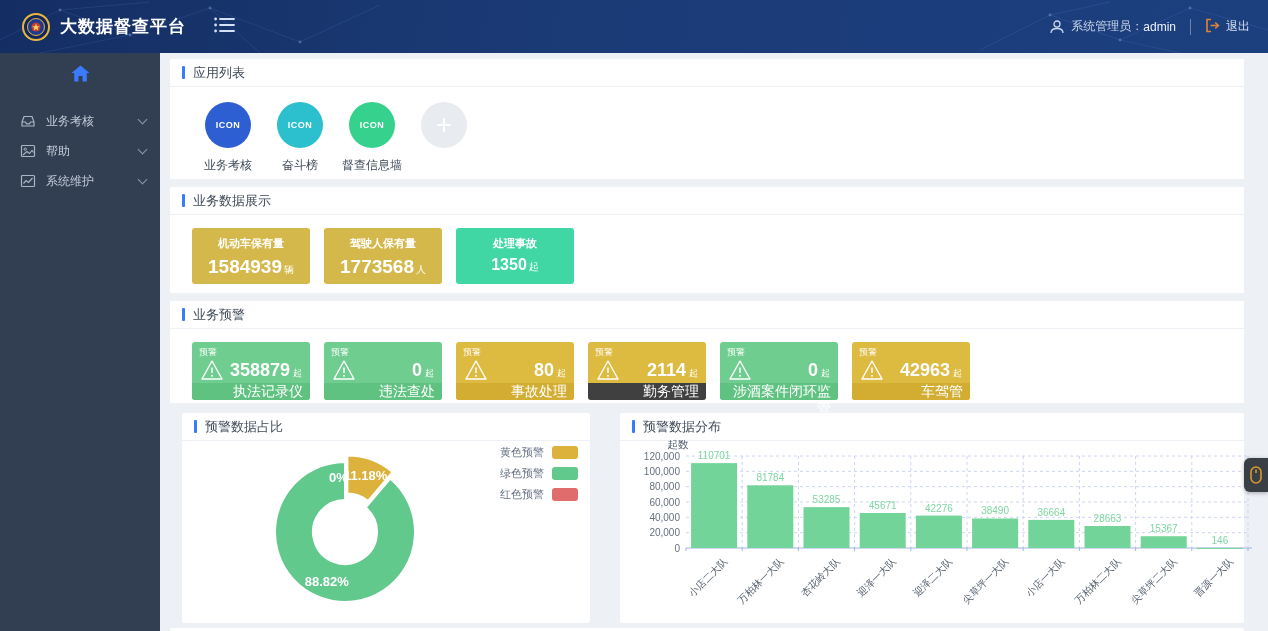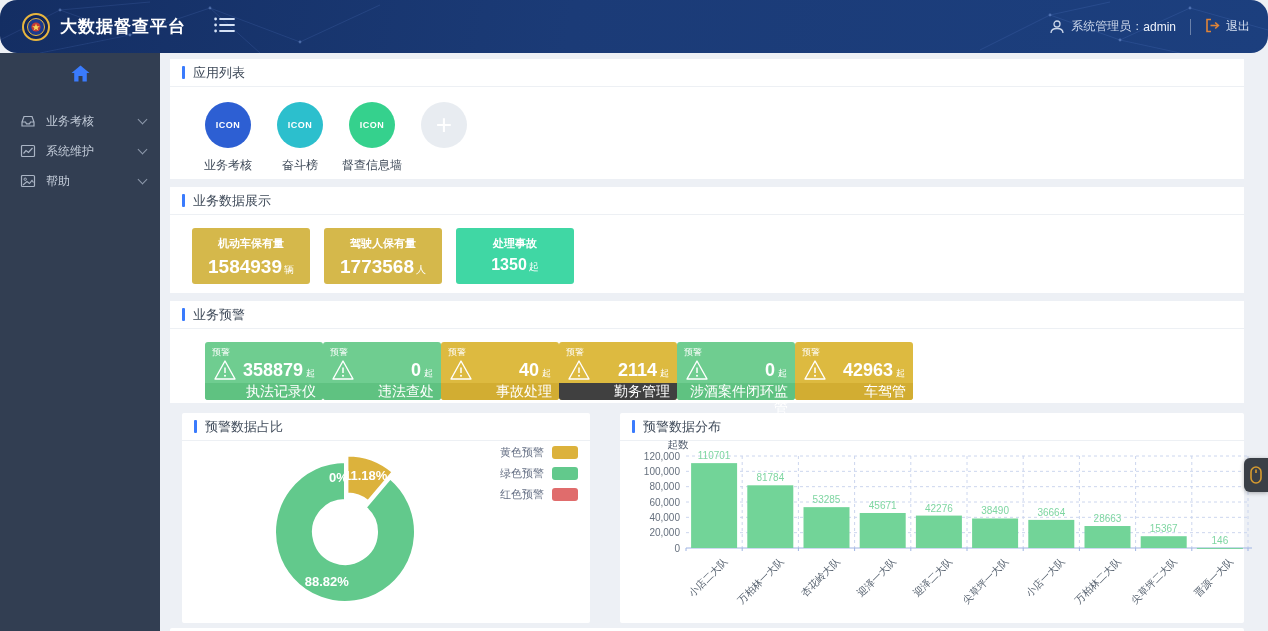--- a/index.html
+++ b/index.html
@@ -1,20 +1,20 @@
 <!DOCTYPE html>
 <html><head>
 <meta charset="utf-8">
 <style>
   html,body{margin:0;padding:0;}
   body{font-family:"Liberation Sans",sans-serif;background:#dfe3ea;}
   .page{position:relative;width:1268px;height:631px;background:#edf0f5;overflow:hidden;}
 
   
-  .hdr{position:absolute;left:0;top:0;width:1268px;height:53px;background:linear-gradient(100deg,#142e63 0%,#1b3b77 45%,#1c3f7e 100%);display:flex;align-items:center;z-index:5;border-radius:17px;}
+  .hdr{position:absolute;left:0;top:0;width:1268px;height:53px;background:linear-gradient(100deg,#142e63 0%,#1b3b77 45%,#1c3f7e 100%);display:flex;align-items:center;z-index:5;}
   .hdr .pattern{position:absolute;left:0;top:0;width:100%;height:100%;pointer-events:none;}
   .brand{display:flex;align-items:center;margin-left:22px;z-index:1;}
   .brand .badge{width:28px;height:28px;margin-right:10px;}
   .brand .ttl{color:#fff;font-size:17px;font-weight:bold;letter-spacing:1px;}
   .hamburger{margin-left:28px;z-index:1;cursor:pointer;}
   .hdr-right{position:absolute;right:18px;top:0;height:53px;display:flex;align-items:center;color:#ccd7ea;font-size:12px;z-index:1;}
   .hdr-right .uname{color:#eef3fb;}
   .hdr-sep{width:1px;height:16px;background:rgba(255,255,255,.35);margin:0 14px;}
   .logout{display:flex;align-items:flex-start;cursor:pointer;color:#d8e2f2;}
   .logout svg{margin-right:6px;}
@@ -45,21 +45,21 @@
   
   .stat-row{display:flex;gap:14px;padding:13px 0 16px 22px;}
   .stat-card{width:118px;height:56px;border-radius:3px;color:#fff;text-align:center;}
   .stat-label{font-size:11px;font-weight:bold;padding-top:8px;}
   .stat-valrow{margin-top:5px;}
   .stat-value{font-size:19px;font-weight:bold;}
   .stat-card:nth-child(3) .stat-value{font-size:16px;}
   .stat-unit{font-size:10px;margin-left:2px;}
 
   
-  .warn-row{display:flex;padding:13px 0 12px 22px;margin-left:13px;}
+  .warn-row{display:flex;gap:14px;padding:13px 0 12px 22px;}
   .warn-card{position:relative;width:118px;height:58px;border-radius:3px;color:#fff;cursor:pointer;}
   .warn-tag{position:absolute;top:4px;left:7px;font-size:9px;opacity:.95;}
   .warn-main{display:flex;align-items:center;padding:17px 8px 0 8px;justify-content:center;}
   .warn-main svg{flex:none;}
   .warn-value{flex:1;text-align:right;font-size:18px;font-weight:bold;}
   .warn-unit{font-size:9px;margin-left:3px;padding-top:6px;}
   .warn-footer{position:absolute;left:0;right:0;bottom:0;height:17px;line-height:17px;font-size:14px;text-align:right;padding-right:7px;border-radius:0 0 3px 3px;box-sizing:border-box;}
 
   
   .bottom-row{display:flex;gap:30px;margin:0 24px 0 10px;}
@@ -155,33 +155,33 @@
       <svg class="nicon" viewBox="0 0 16 16">
         <path d="M2 9 L4 3.5 H12 L14 9 V13 H2 Z M2 9 H5.5 L6.5 10.8 H9.5 L10.5 9 H14" fill="none" stroke="#aab4c4" stroke-width="1.2"></path>
       </svg>
       <span class="nlabel">业务考核</span>
       <span class="chev"></span>
     </div>
 
     <div class="nav-item">
       <svg class="nicon" viewBox="0 0 16 16">
         <rect x="1.5" y="2.5" width="13" height="11" rx="1" fill="none" stroke="#aab4c4" stroke-width="1.2"></rect>
-        <path d="M3.5 10.5 L6 7.5 L8.5 9.5 L12.5 5" fill="none" stroke="#aab4c4" stroke-width="1.2"></path>
-      </svg>
-      <span class="nlabel">系统维护</span>
+        <circle cx="5.2" cy="6.2" r="1.2" fill="none" stroke="#aab4c4" stroke-width="1"></circle>
+        <path d="M3 12 L7 8.5 L9.5 10.5 L12 7.5 L13.5 9.5" fill="none" stroke="#aab4c4" stroke-width="1.1"></path>
+      </svg>
+      <span class="nlabel">帮助</span>
       <span class="chev"></span>
     </div>
 
     <div class="nav-item">
       <svg class="nicon" viewBox="0 0 16 16">
         <rect x="1.5" y="2.5" width="13" height="11" rx="1" fill="none" stroke="#aab4c4" stroke-width="1.2"></rect>
-        <circle cx="5.2" cy="6.2" r="1.2" fill="none" stroke="#aab4c4" stroke-width="1"></circle>
-        <path d="M3 12 L7 8.5 L9.5 10.5 L12 7.5 L13.5 9.5" fill="none" stroke="#aab4c4" stroke-width="1.1"></path>
-      </svg>
-      <span class="nlabel">帮助</span>
+        <path d="M3.5 10.5 L6 7.5 L8.5 9.5 L12.5 5" fill="none" stroke="#aab4c4" stroke-width="1.2"></path>
+      </svg>
+      <span class="nlabel">系统维护</span>
       <span class="chev"></span>
     </div>
   </aside>
 
   <div class="main">
 
     <section class="panel" style="margin-top:6px;height:120px;">
       <div class="title-row">
         <span class="title-bar"></span>
         <span class="title-txt">应用列表</span>
@@ -265,21 +265,21 @@
             <div class="warn-footer" style="background: rgb(95, 194, 129);">违法查处</div>
           </div>
           <div class="warn-card" style="background: rgb(221, 186, 64);">
             <span class="warn-tag">预警</span>
             <div class="warn-main">
               <svg width="24" height="22" viewBox="0 0 24 22">
                 <path d="M12 2 L22 20 H2 Z" fill="none" stroke="#fff" stroke-width="1.4" stroke-linejoin="round"></path>
                 <line x1="12" y1="8.5" x2="12" y2="14" stroke="#fff" stroke-width="1.5"></line>
                 <circle cx="12" cy="16.8" r="1" fill="#fff"></circle>
               </svg>
-              <span class="warn-value">40</span>
+              <span class="warn-value">80</span>
               <span class="warn-unit">起</span>
             </div>
             <div class="warn-footer" style="background: rgb(210, 173, 50);">事故处理</div>
           </div>
           <div class="warn-card" style="background: rgb(221, 186, 64);">
             <span class="warn-tag">预警</span>
             <div class="warn-main">
               <svg width="24" height="22" viewBox="0 0 24 22">
                 <path d="M12 2 L22 20 H2 Z" fill="none" stroke="#fff" stroke-width="1.4" stroke-linejoin="round"></path>
                 <line x1="12" y1="8.5" x2="12" y2="14" stroke="#fff" stroke-width="1.5"></line>

